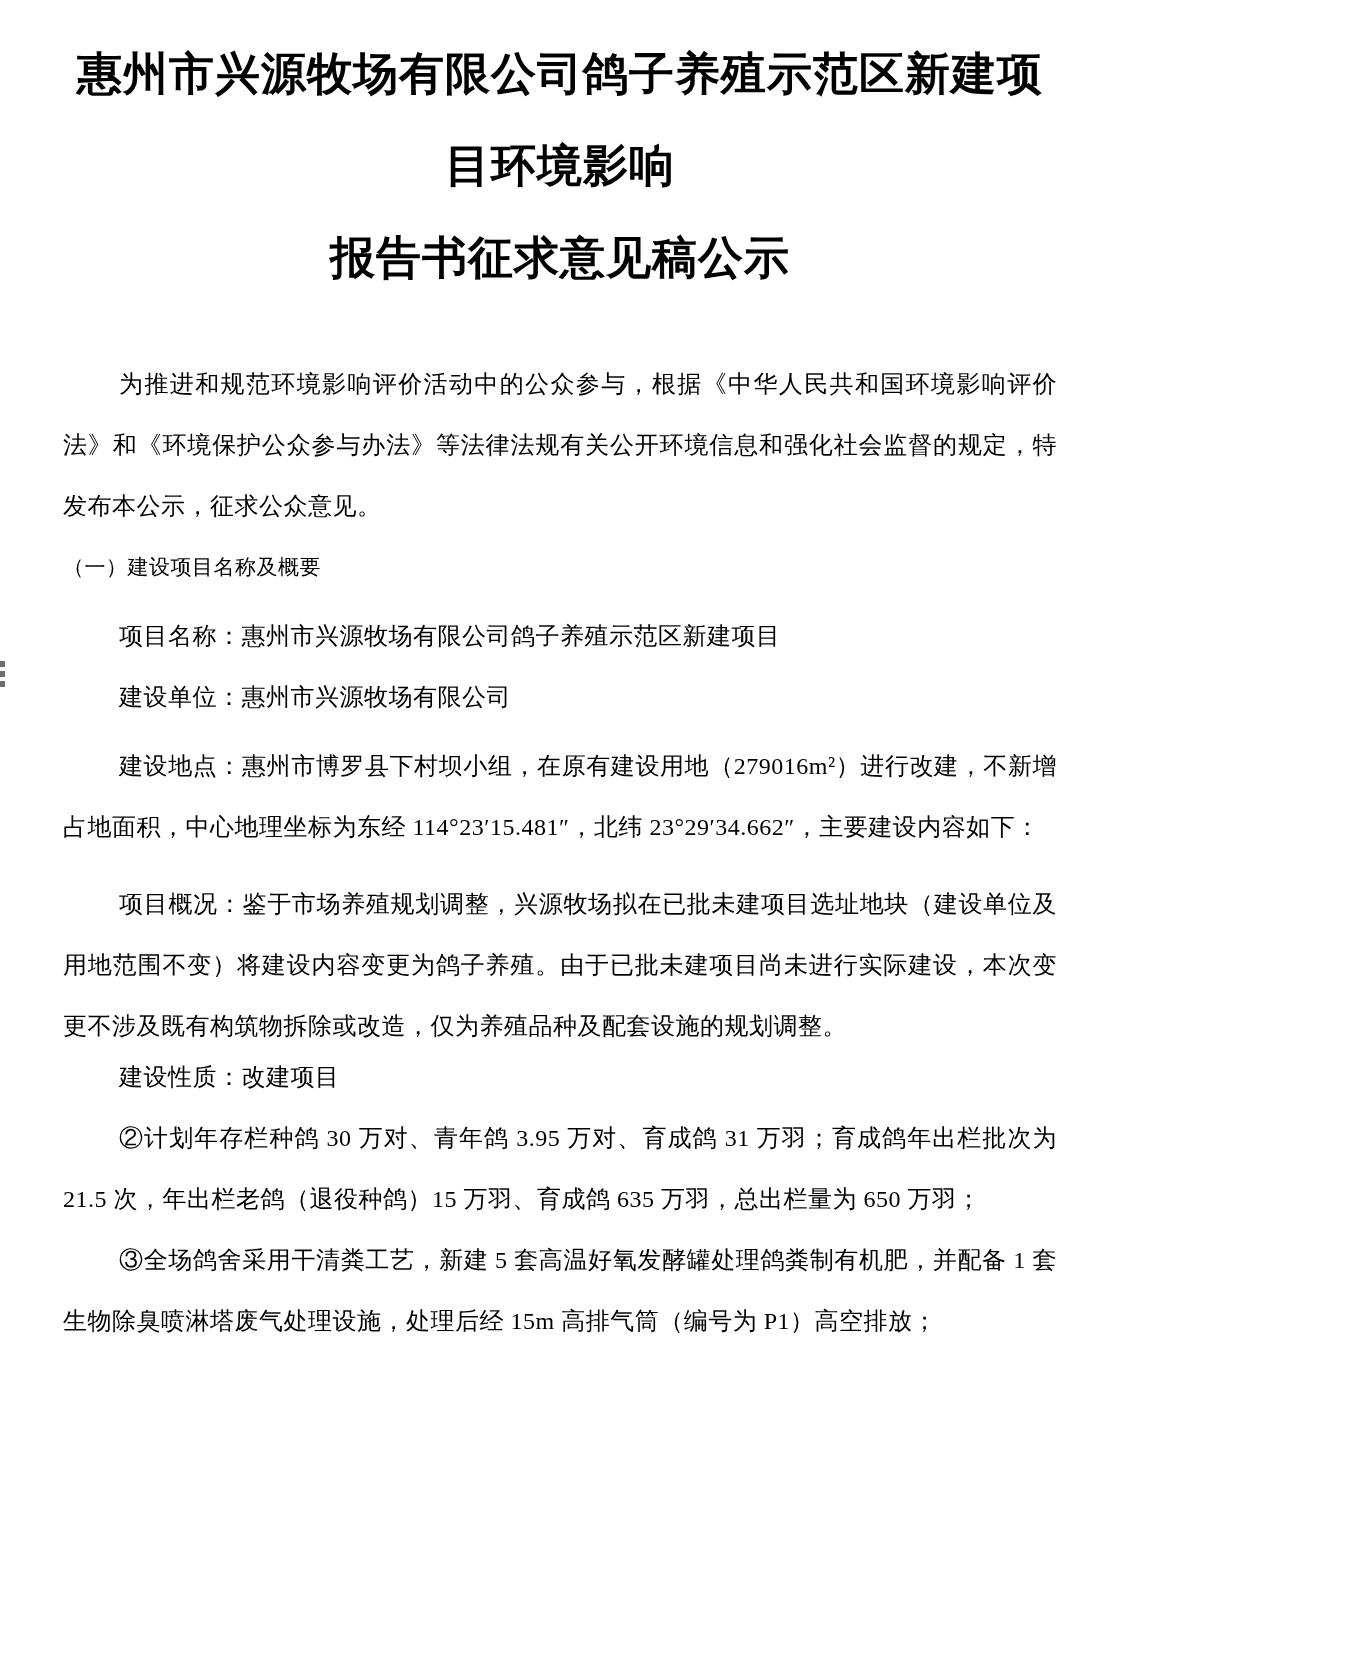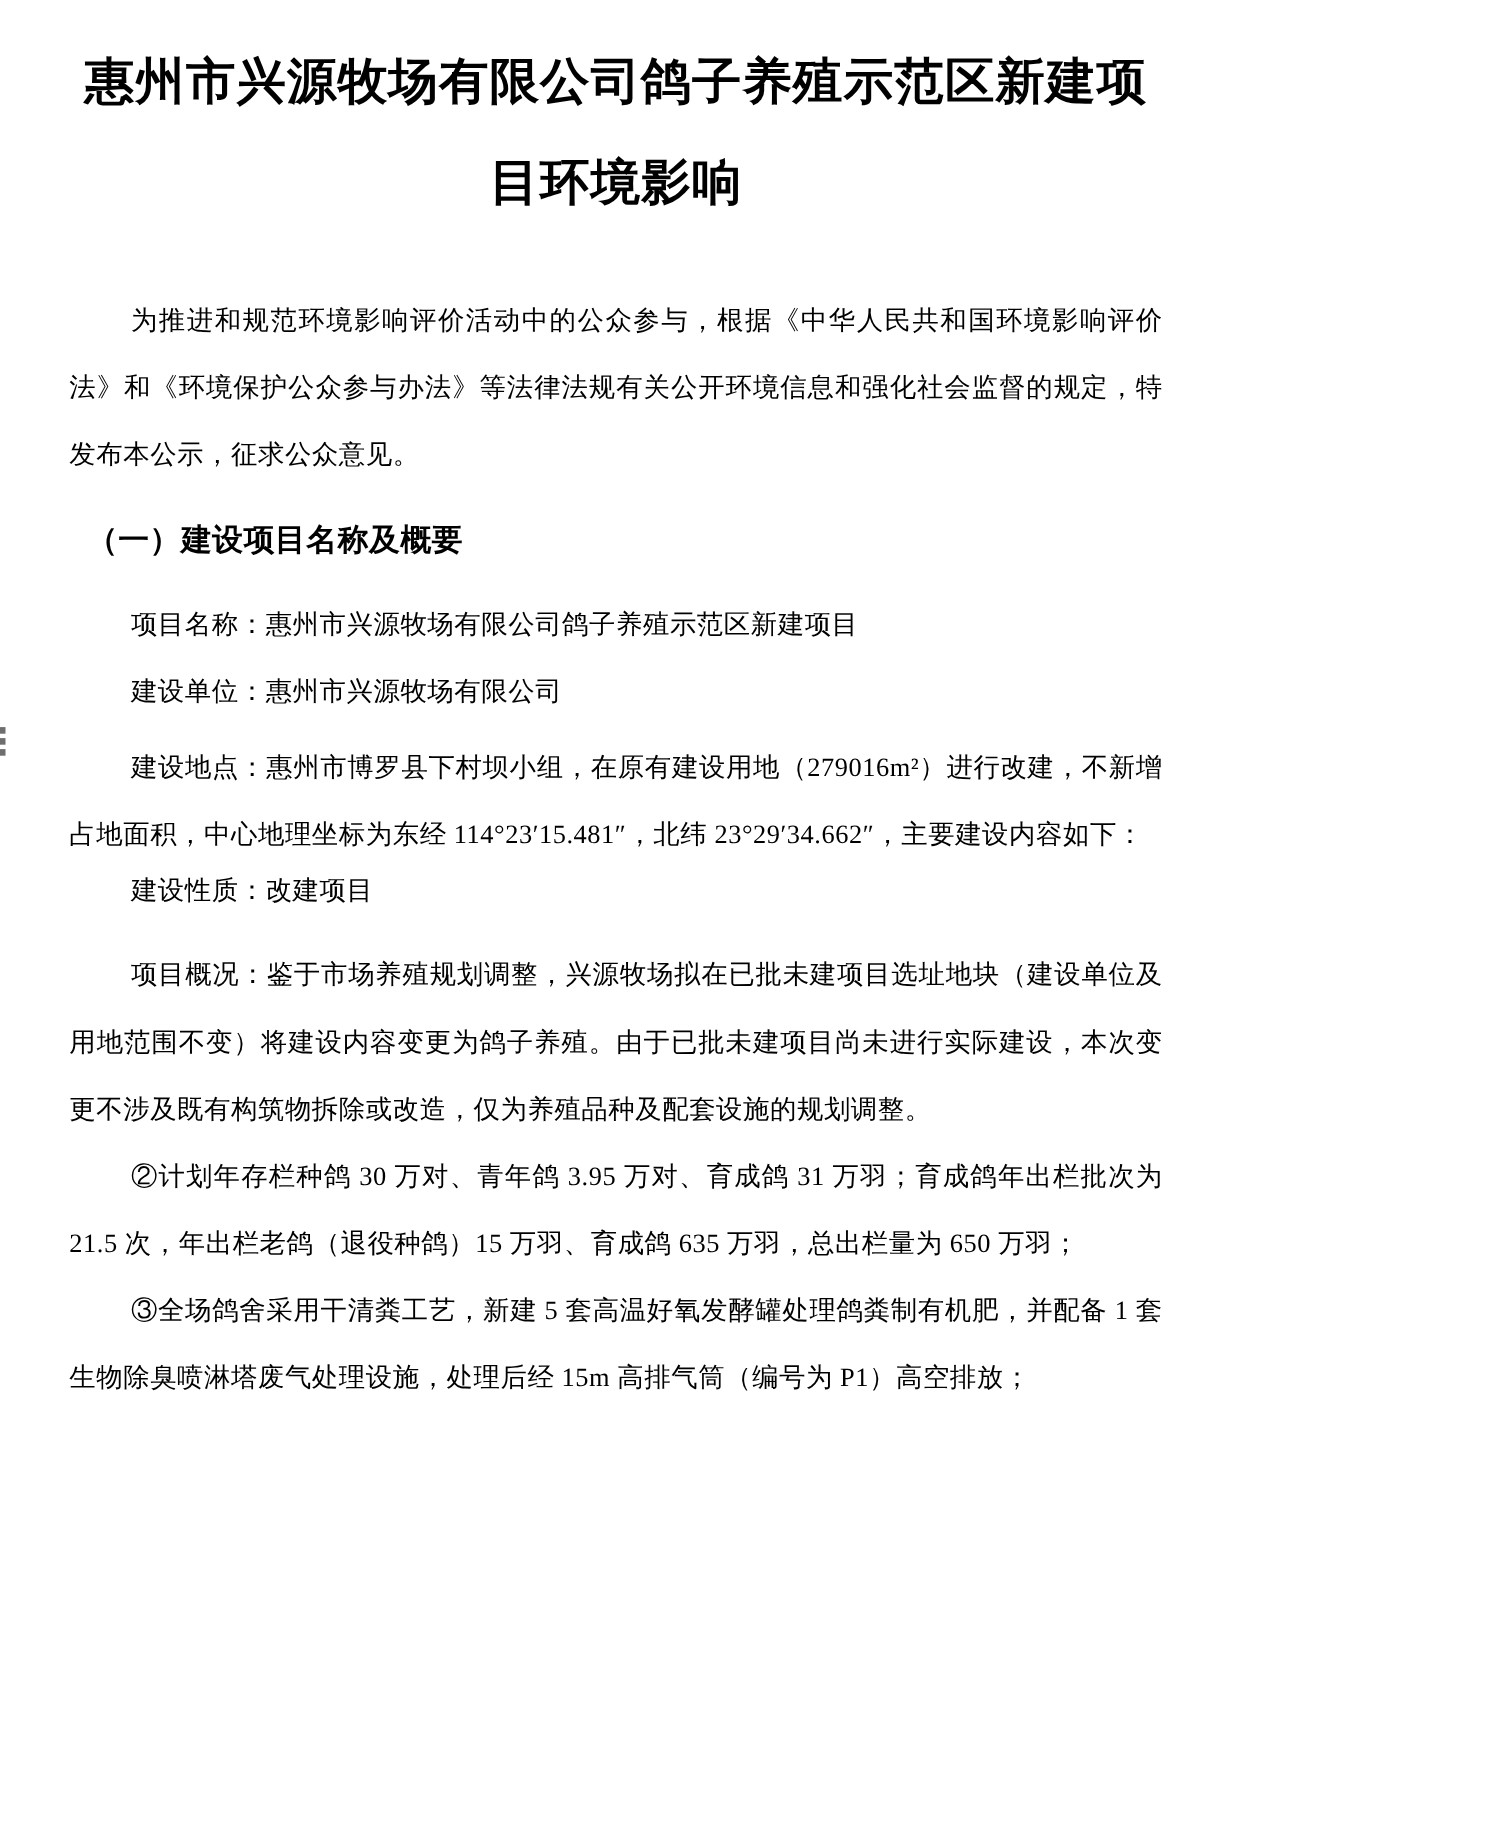--- a/index.html
+++ b/index.html
@@ -36,24 +36,24 @@
     font-size: 24px;
     line-height: 61px;
     text-align: justify;
     margin: 0;
     letter-spacing: 0.5px;
   }
   .indent {
     text-indent: 56px;
   }
   .section-heading {
-    font-size: 28px;
+    font-size: 21px;
     line-height: 61px;
-    font-weight: 700;
-    margin: 16px;
+    font-weight: 400;
+    margin: 0;
     letter-spacing: 0.5px;
   }
   .mt8  { margin-top: 8px; }
   .mtn10 { margin-top: -10px; }
   .mt16 { margin-top: 16px; }
   .margin-dots {
     position: absolute;
     left: 0;
     top: 661px;
     width: 6px;
@@ -74,35 +74,36 @@
 <div class="page">
 
   <div class="margin-dots">
     <span></span>
     <span></span>
     <span></span>
   </div>
 
   <h1 class="doc-title">
     <span class="title-line">惠州市兴源牧场有限公司鸽子养殖示范区新建项目环境影响</span>
+    <span class="title-line">报告书征求意见稿公示</span>
   </h1>
 
   <p class="para indent">为推进和规范环境影响评价活动中的公众参与，根据《中华人民共和国环境影响评价法》和《环境保护公众参与办法》等法律法规有关公开环境信息和强化社会监督的规定，特发布本公示，征求公众意见。</p>
 
   <h2 class="section-heading">（一）建设项目名称及概要</h2>
 
   <p class="para indent mt8">项目名称：惠州市兴源牧场有限公司鸽子养殖示范区新建项目</p>
 
   <p class="para indent">建设单位：惠州市兴源牧场有限公司</p>
 
   <p class="para indent mt8">建设地点：惠州市博罗县下村坝小组，在原有建设用地（279016m²）进行改建，不新增占地面积，中心地理坐标为东经 114°23′15.481″，北纬 23°29′34.662″，主要建设内容如下：</p>
 
+  <p class="para indent mt16">项目概况：鉴于市场养殖规划调整，兴源牧场拟在已批未建项目选址地块（建设单位及用地范围不变）将建设内容变更为鸽子养殖。由于已批未建项目尚未进行实际建设，本次变更不涉及既有构筑物拆除或改造，仅为养殖品种及配套设施的规划调整。</p>
+
   <p class="para indent mtn10">建设性质：改建项目</p>
-
-  <p class="para indent mt16">项目概况：鉴于市场养殖规划调整，兴源牧场拟在已批未建项目选址地块（建设单位及用地范围不变）将建设内容变更为鸽子养殖。由于已批未建项目尚未进行实际建设，本次变更不涉及既有构筑物拆除或改造，仅为养殖品种及配套设施的规划调整。</p>
 
 
 
   <p class="para indent">②计划年存栏种鸽 30 万对、青年鸽 3.95 万对、育成鸽 31 万羽；育成鸽年出栏批次为 21.5 次，年出栏老鸽（退役种鸽）15 万羽、育成鸽 635 万羽，总出栏量为 650 万羽；</p>
 
   <p class="para indent">③全场鸽舍采用干清粪工艺，新建 5 套高温好氧发酵罐处理鸽粪制有机肥，并配备 1 套生物除臭喷淋塔废气处理设施，处理后经 15m 高排气筒（编号为 P1）高空排放；</p>
 
 </div>
 
 </body></html>

